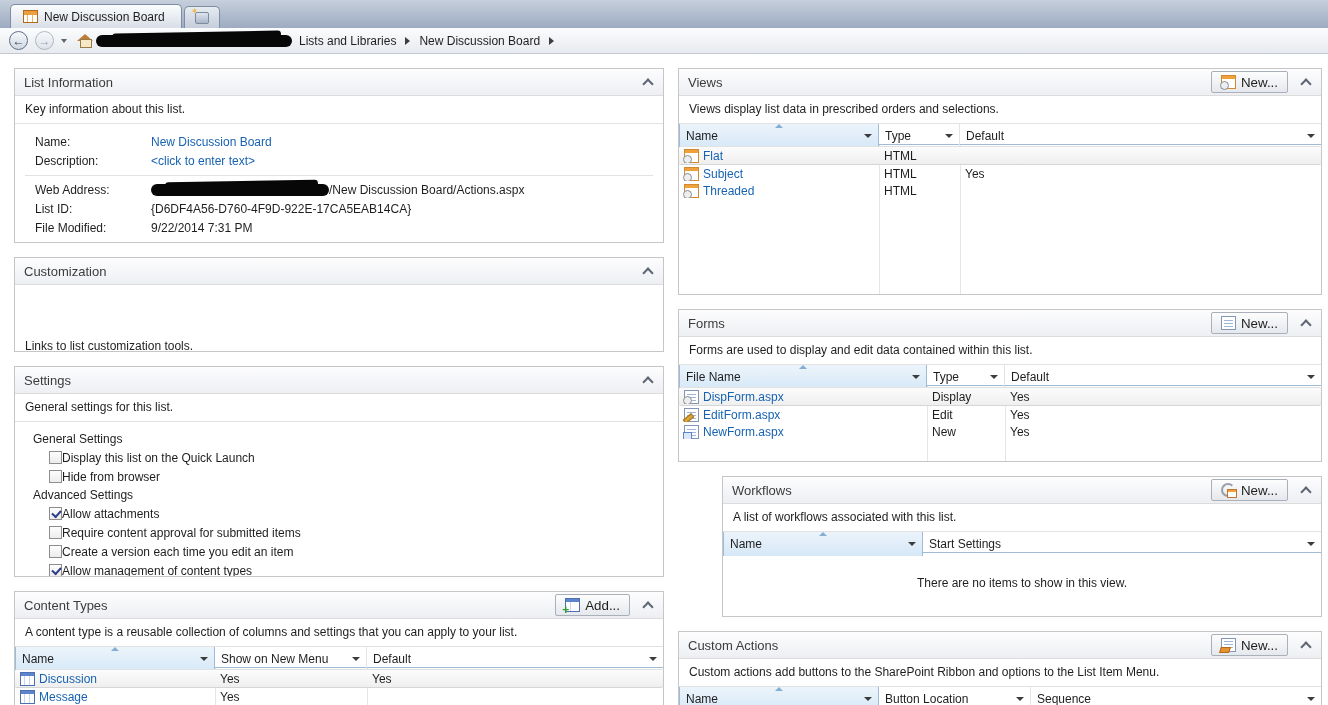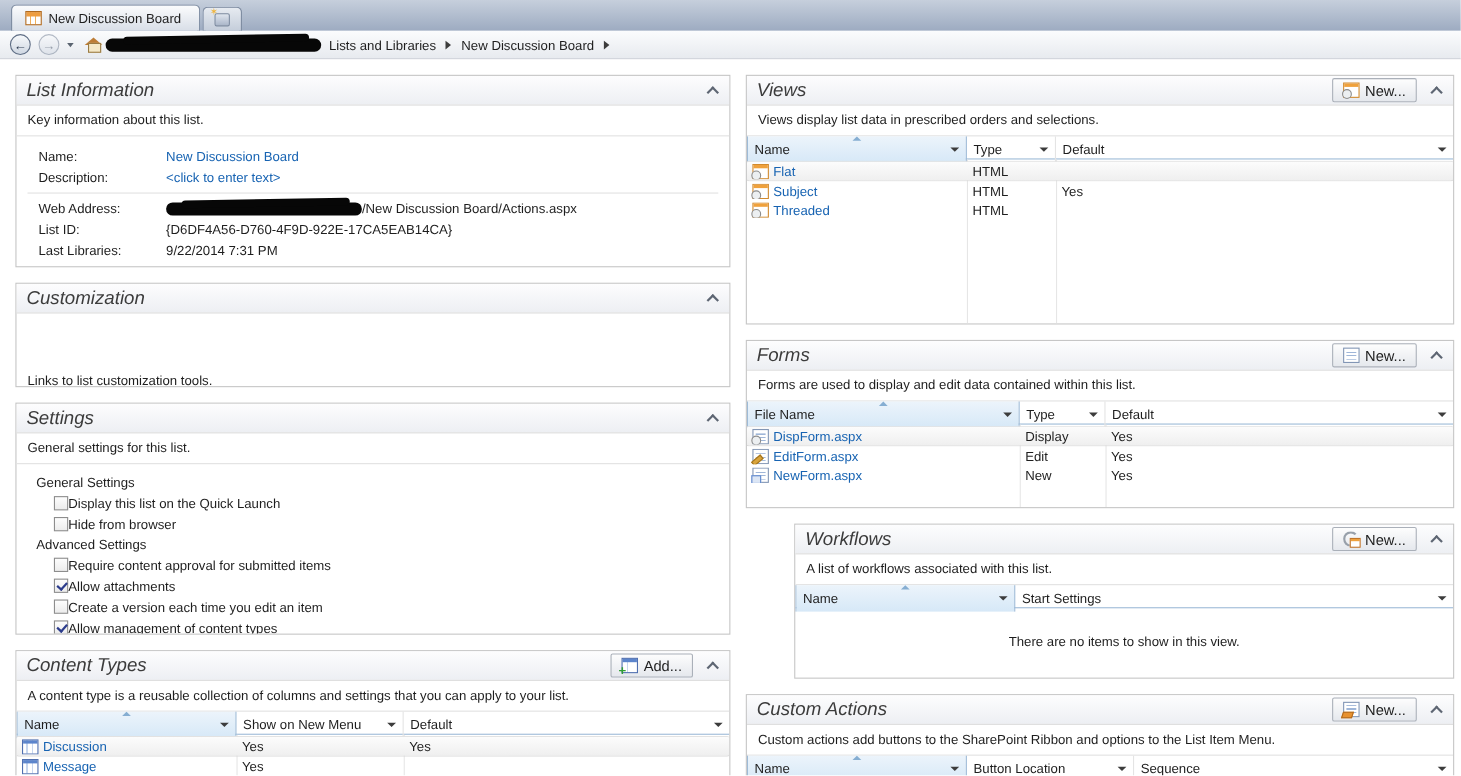--- a/index.html
+++ b/index.html
@@ -36,21 +36,21 @@
 
   
   .main { position:absolute; top:54px; left:0; width:1328px; height:651px; background:#fff; overflow:hidden; }
   .col { position:absolute; top:14px; }
   .col-left  { left:14px;  width:650px; }
   .col-right { left:678px; width:644px; }
 
   
   .panel { border:1px solid #c6c6c6; background:#fff; margin-bottom:14px; overflow:hidden; display:flex; flex-direction:column; }
   .panel-header { height:27px; flex:none; background:linear-gradient(#fdfdfe,#edeff3); border-bottom:1px solid #dcdcdc; display:flex; align-items:center; padding:0 9px; }
-  .panel-title { font-size:17px; color:#3c3c3c;font-style:italic; }
+  .panel-title { font-size:13px; color:#3c3c3c; }
   .hdr-btn { display:flex; align-items:center; gap:5px; height:22px; padding:0 9px; margin-left:auto;
              border:1px solid #aab0b9; background:linear-gradient(#fdfdfd,#e5e8ed); border-radius:2px; color:#1e1e1e; }
   .chev { width:12px; height:10px; position:relative; margin-left:12px; }
   .chev::before { content:''; position:absolute; left:2px; top:3px; width:6px; height:6px; border-left:2px solid #5e6673; border-top:2px solid #5e6673; transform:rotate(45deg); }
   .chev.lone { margin-left:auto; }
   .panel-desc { flex:none; padding:6px 10px 7px; border-bottom:1px solid #e2e2e2; }
 
   
   .fields { padding:8px 0 0; }
   .fld-row { display:flex; padding:3px 0 2px; }
@@ -167,21 +167,21 @@
           <span style="display:flex;align-items:center;gap:0;">
             <span class="redact" style="width:178px;"></span>
             <span>/New Discussion Board/Actions.aspx</span>
           </span>
         </div>
         <div class="fld-row">
           <span class="fld-label">List ID:</span>
           <span>{D6DF4A56-D760-4F9D-922E-17CA5EAB14CA}</span>
         </div>
         <div class="fld-row">
-          <span class="fld-label">Last Libraries:</span>
+          <span class="fld-label">File Modified:</span>
           <span>9/22/2014 7:31 PM</span>
         </div>
         <div class="fld-row">
           <span class="fld-label">Items:</span>
           <span>1</span>
         </div>
       </div>
     </div>
 
     <div class="panel" style="height:95px;gap:48px;">
@@ -213,26 +213,26 @@
         <div class="cb-row">
           <span class="cb"></span>
           <span>Display this list on the Quick Launch</span>
         </div>
         <div class="cb-row">
           <span class="cb"></span>
           <span>Hide from browser</span>
         </div>
         <div class="grp-head">Advanced Settings</div>
         <div class="cb-row">
+          <span class="cb checked"></span>
+          <span>Allow attachments</span>
+        </div>
+        <div class="cb-row">
           <span class="cb"></span>
           <span>Require content approval for submitted items</span>
-        </div>
-        <div class="cb-row">
-          <span class="cb checked"></span>
-          <span>Allow attachments</span>
         </div>
         <div class="cb-row">
           <span class="cb"></span>
           <span>Create a version each time you edit an item</span>
         </div>
         <div class="cb-row">
           <span class="cb checked"></span>
           <span>Allow management of content types</span>
         </div>
       </div>

